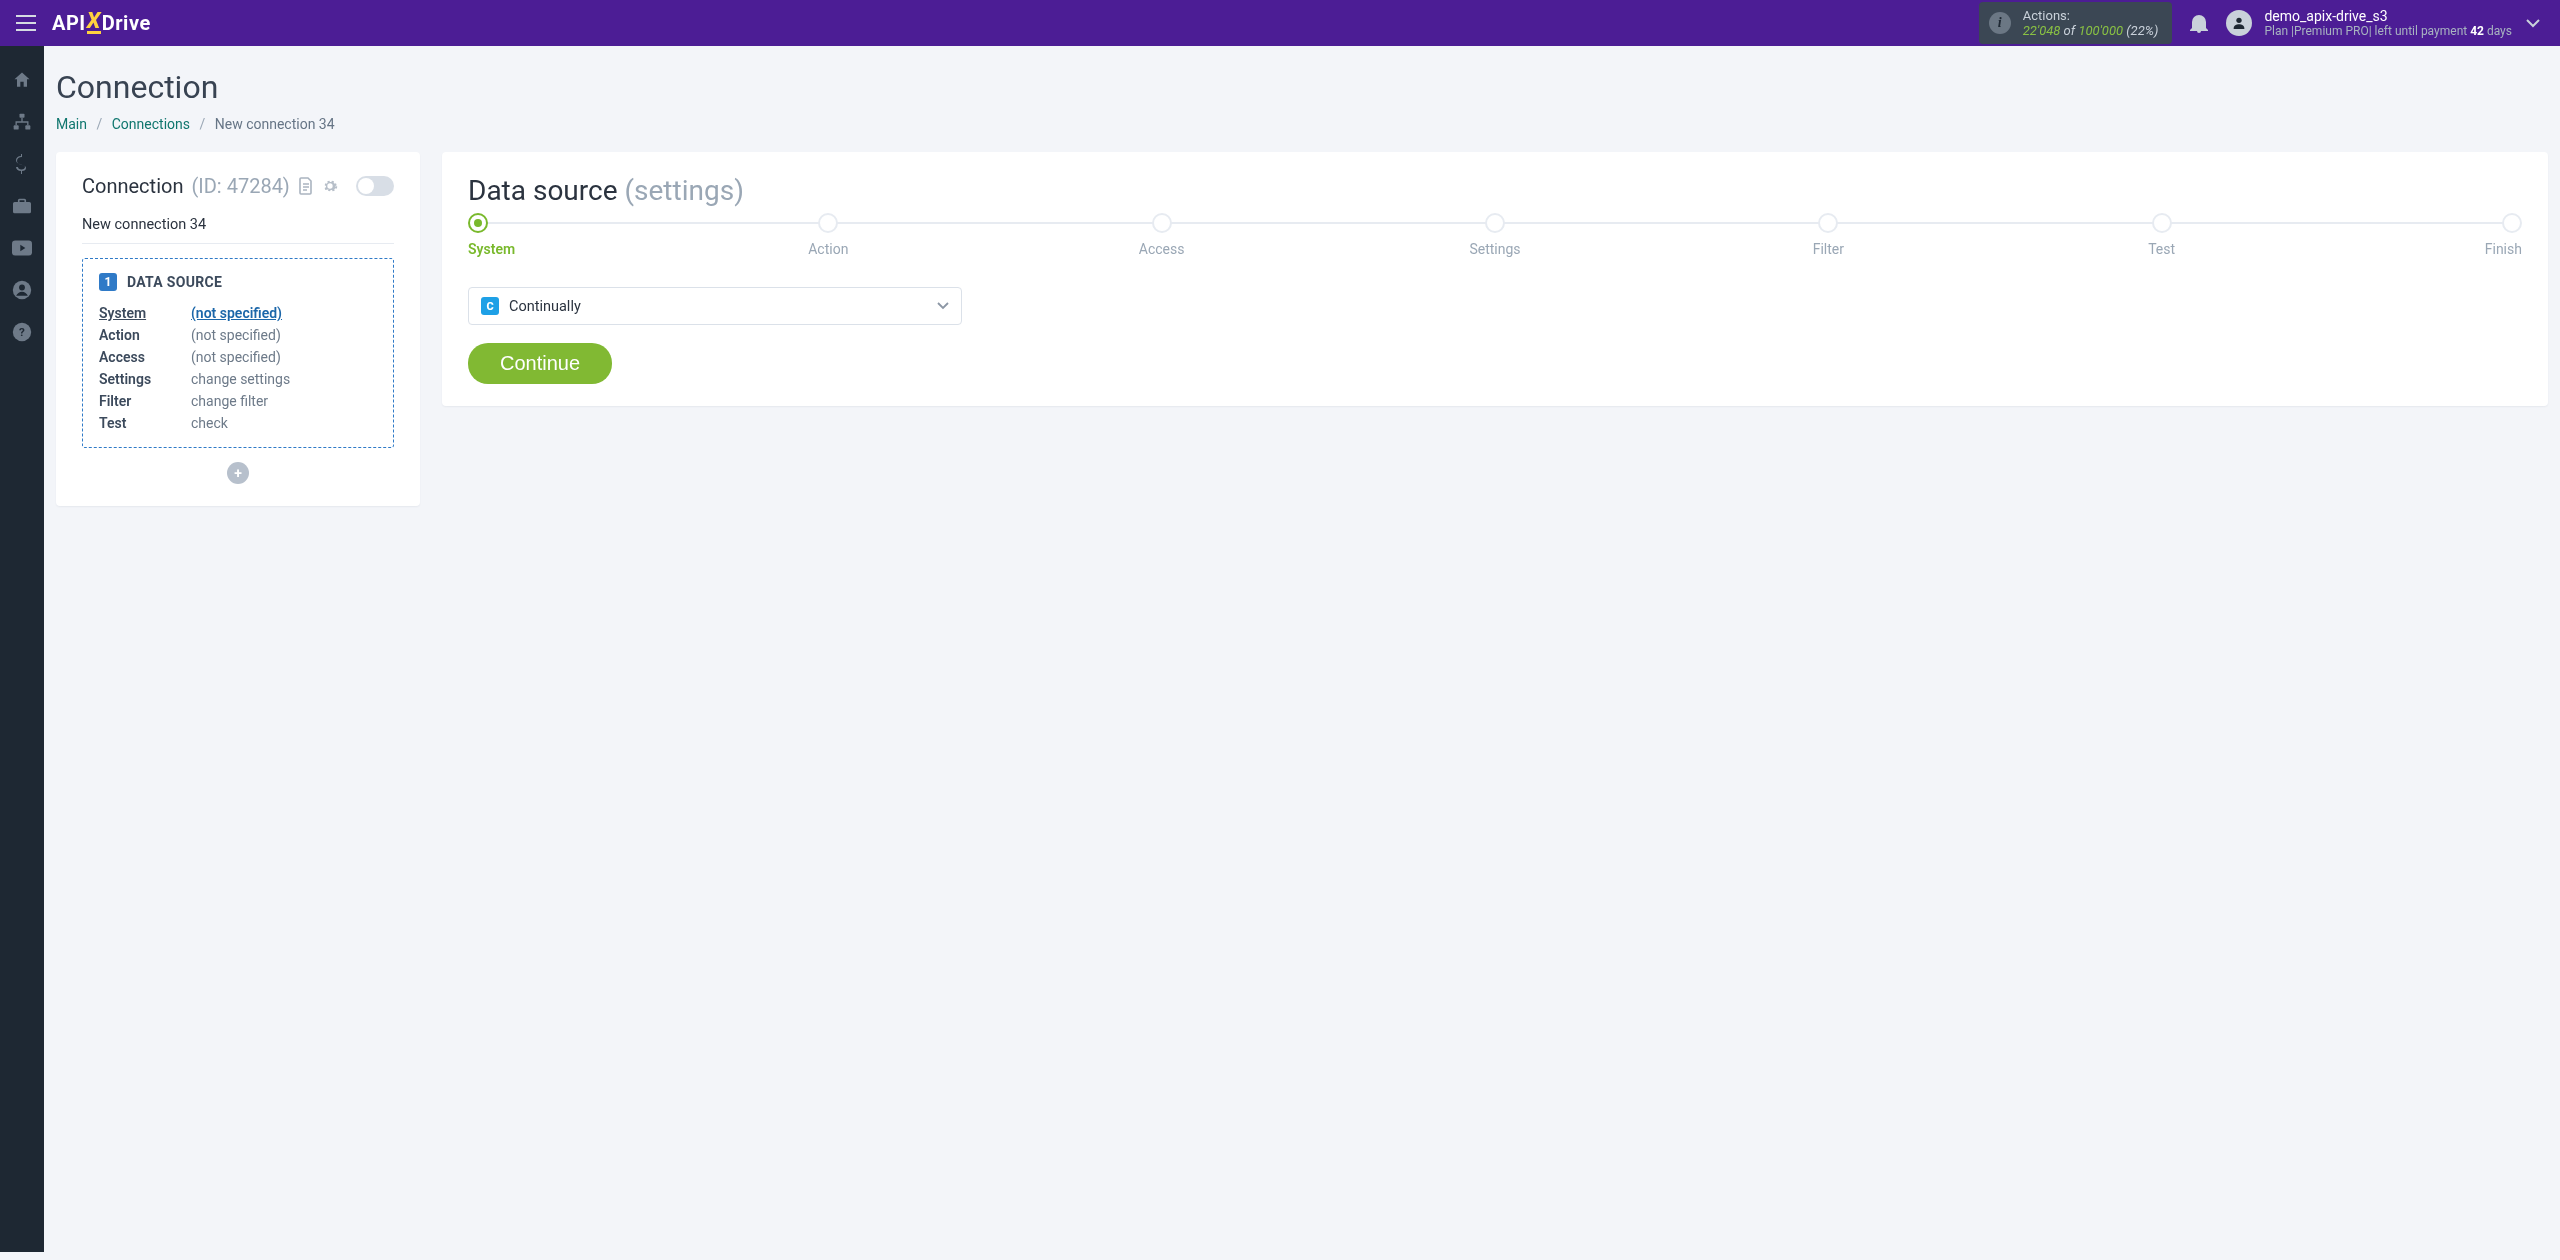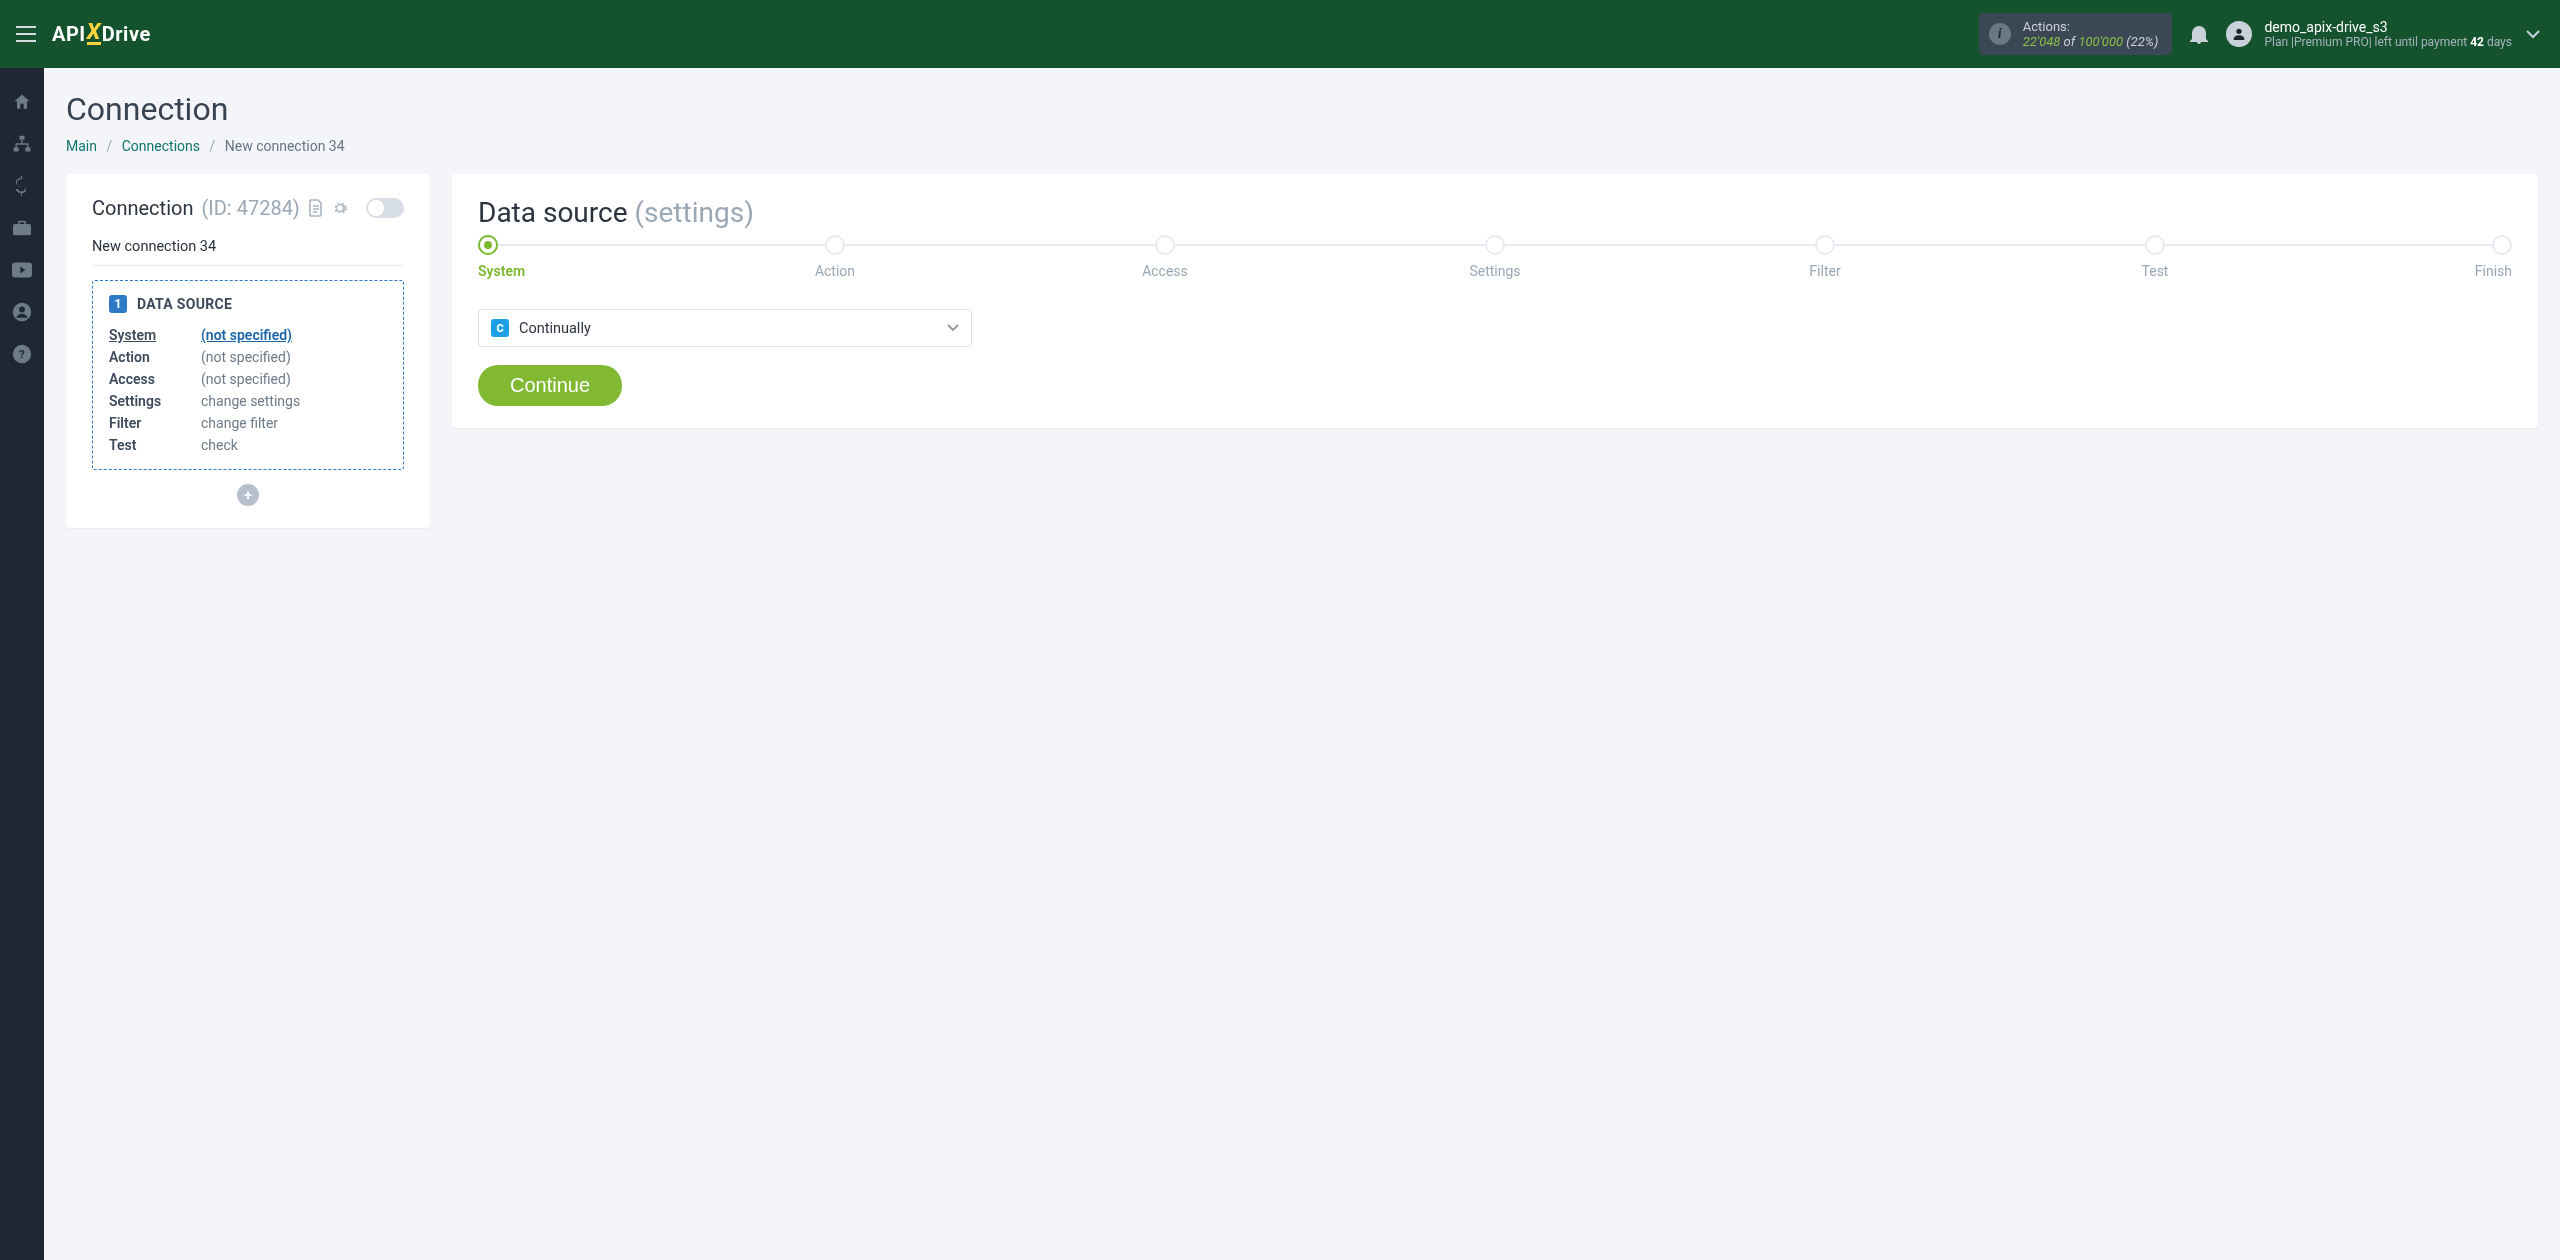--- a/index.html
+++ b/index.html
@@ -6,22 +6,22 @@
   html, body { height: 100%; }
   body {
     font-family: -apple-system, BlinkMacSystemFont, "Segoe UI", Roboto, "Helvetica Neue", Arial, sans-serif;
     background: #f3f5f9;
     color: #2b333f;
     font-size: 14px;
   }
 
   
   .header {
-    background: #14532d;
-    height: 68px;
+    background: #4c1d95;
+    height: 46px;
     display: flex;
     align-items: center;
     padding: 16px 14px;
     gap: 14px;
     position: relative;
     z-index: 5;
   }
   .hamburger {
     color: #d5dbe2;
     display:flex;align-items:center;justify-content:center;
@@ -100,21 +100,21 @@
   .sidebar .sicon {
     color:#6e7a88;
     width:20px;height:20px;
     display:flex;align-items:center;justify-content:center;
     cursor:pointer;
   }
 
   
   .main {
     flex:1;
-    padding: 22px 22px;
+    padding: 22px 12px;
   }
   .page-title {
     font-size: 32px;
     font-weight: 400;
     color:#384352;
     margin-bottom: 10px;
   }
   .breadcrumb {
     font-size: 14px;
     color:#667586;

